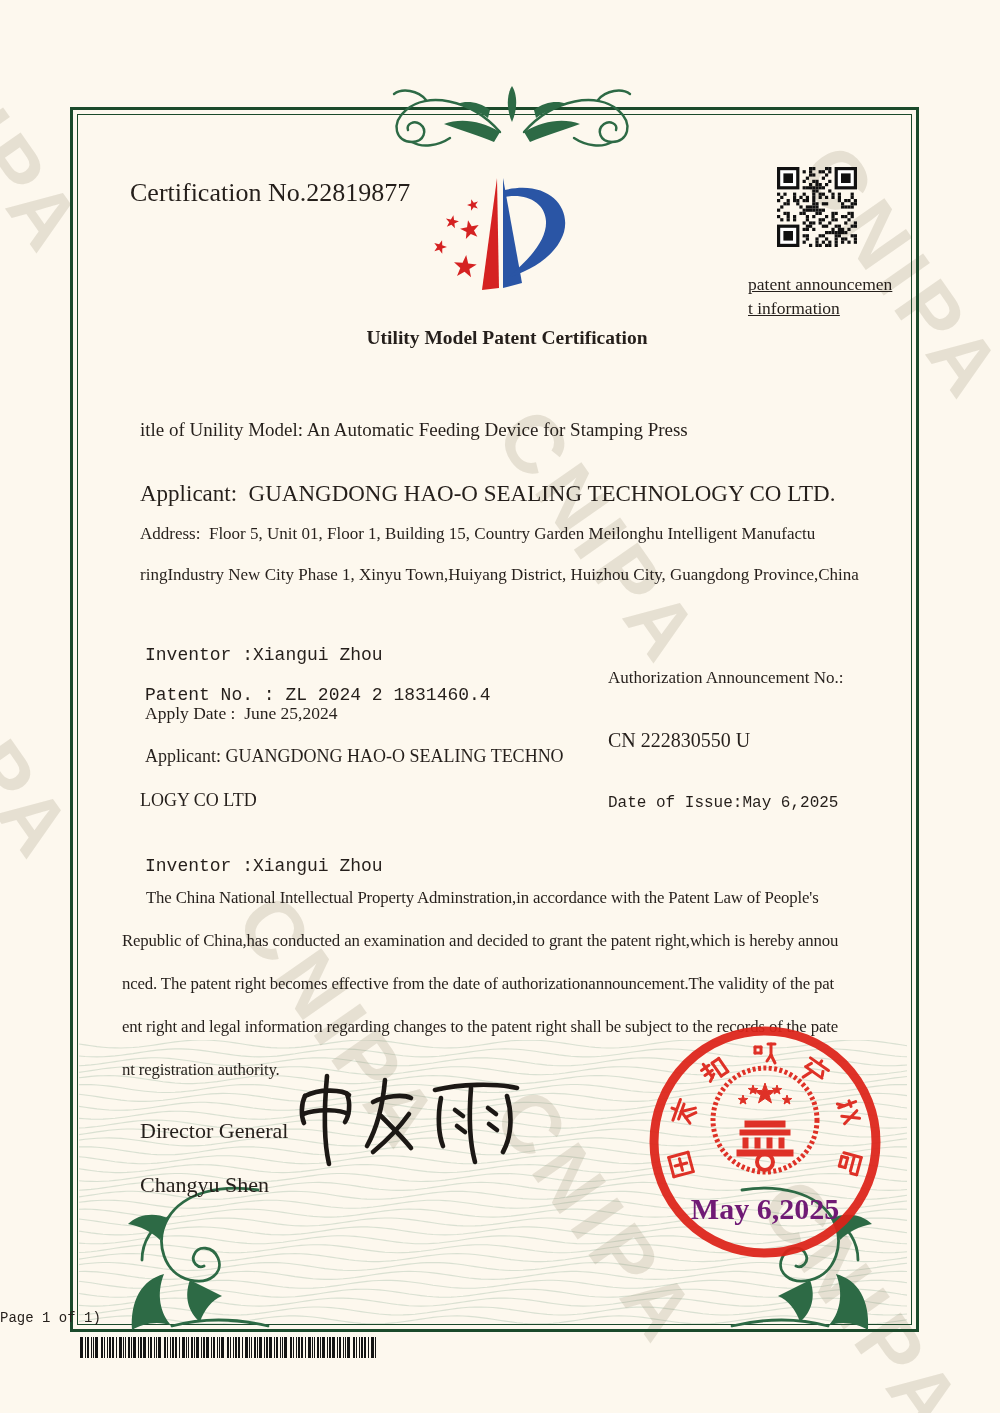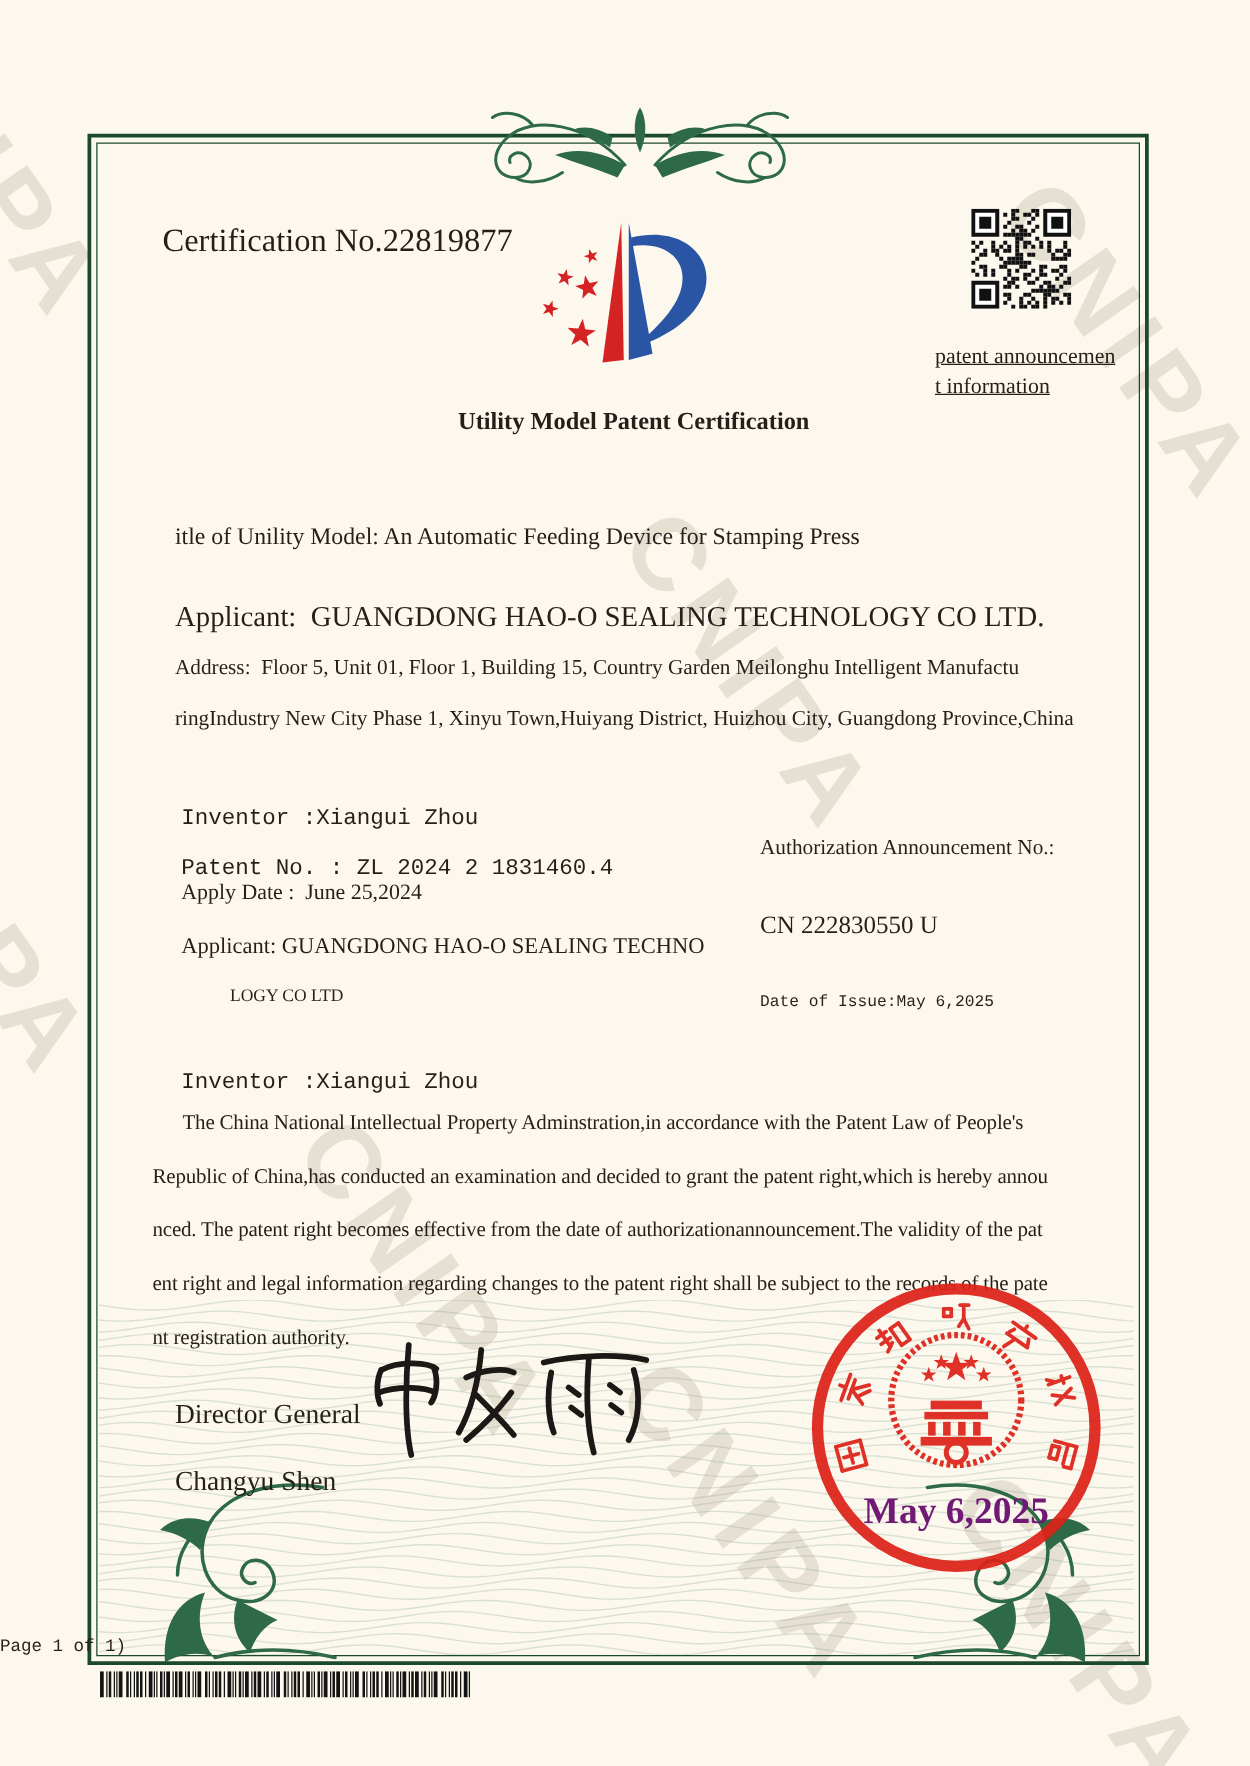--- a/index.html
+++ b/index.html
@@ -38,22 +38,22 @@
   .model-title{left:140px;top:419px;font-size:19px;}
   .applicant1{left:140px;top:481px;font-size:23px;text-align:right;}
   .addr1{left:140px;top:524px;font-size:17px;}
   .addr2{left:140px;top:565px;font-size:17px;text-align:center;}
   .inventor1{left:145px;top:619px;font-size:18px;}
   .patent-no{left:145px;top:659px;font-size:18px;}
   .auth-label{left:608px;top:668px;font-size:17px;}
   .apply-date{left:145px;top:703px;font-size:17.5px;}
   .auth-no{left:608px;top:729px;font-size:20px;}
   .applicant2a{left:145px;top:746px;font-size:18px;}
-  .issue-date{left:608px;top:768px;font-size:13px;}
-  .applicant2b{left:140px;top:790px;font-size:14px;margin-left:44px;}
+  .issue-date{left:608px;top:768px;font-size:16px;}
+  .applicant2b{left:140px;top:790px;font-size:18px;}
   .inventor2{left:145px;top:830px;font-size:18px;}
   .para{left:122px;font-size:16.8px;letter-spacing:-0.15px;}
   .director-label{left:140px;top:1118px;font-size:22px;}
   .director-name{left:140px;top:1172px;font-size:22px;}
   .page-no{left:0;top:1284px;width:950px;font-size:14px;z-index:4;}
   
   .seal{position:absolute;left:645px;top:1022px;z-index:5;opacity:0.93;}
   .seal-date{position:absolute;left:645px;top:1192px;width:240px;text-align:center;
     font-size:30px;font-weight:bold;color:#701a75;z-index:6;}
   .signature{position:absolute;left:285px;top:1068px;z-index:5;}

